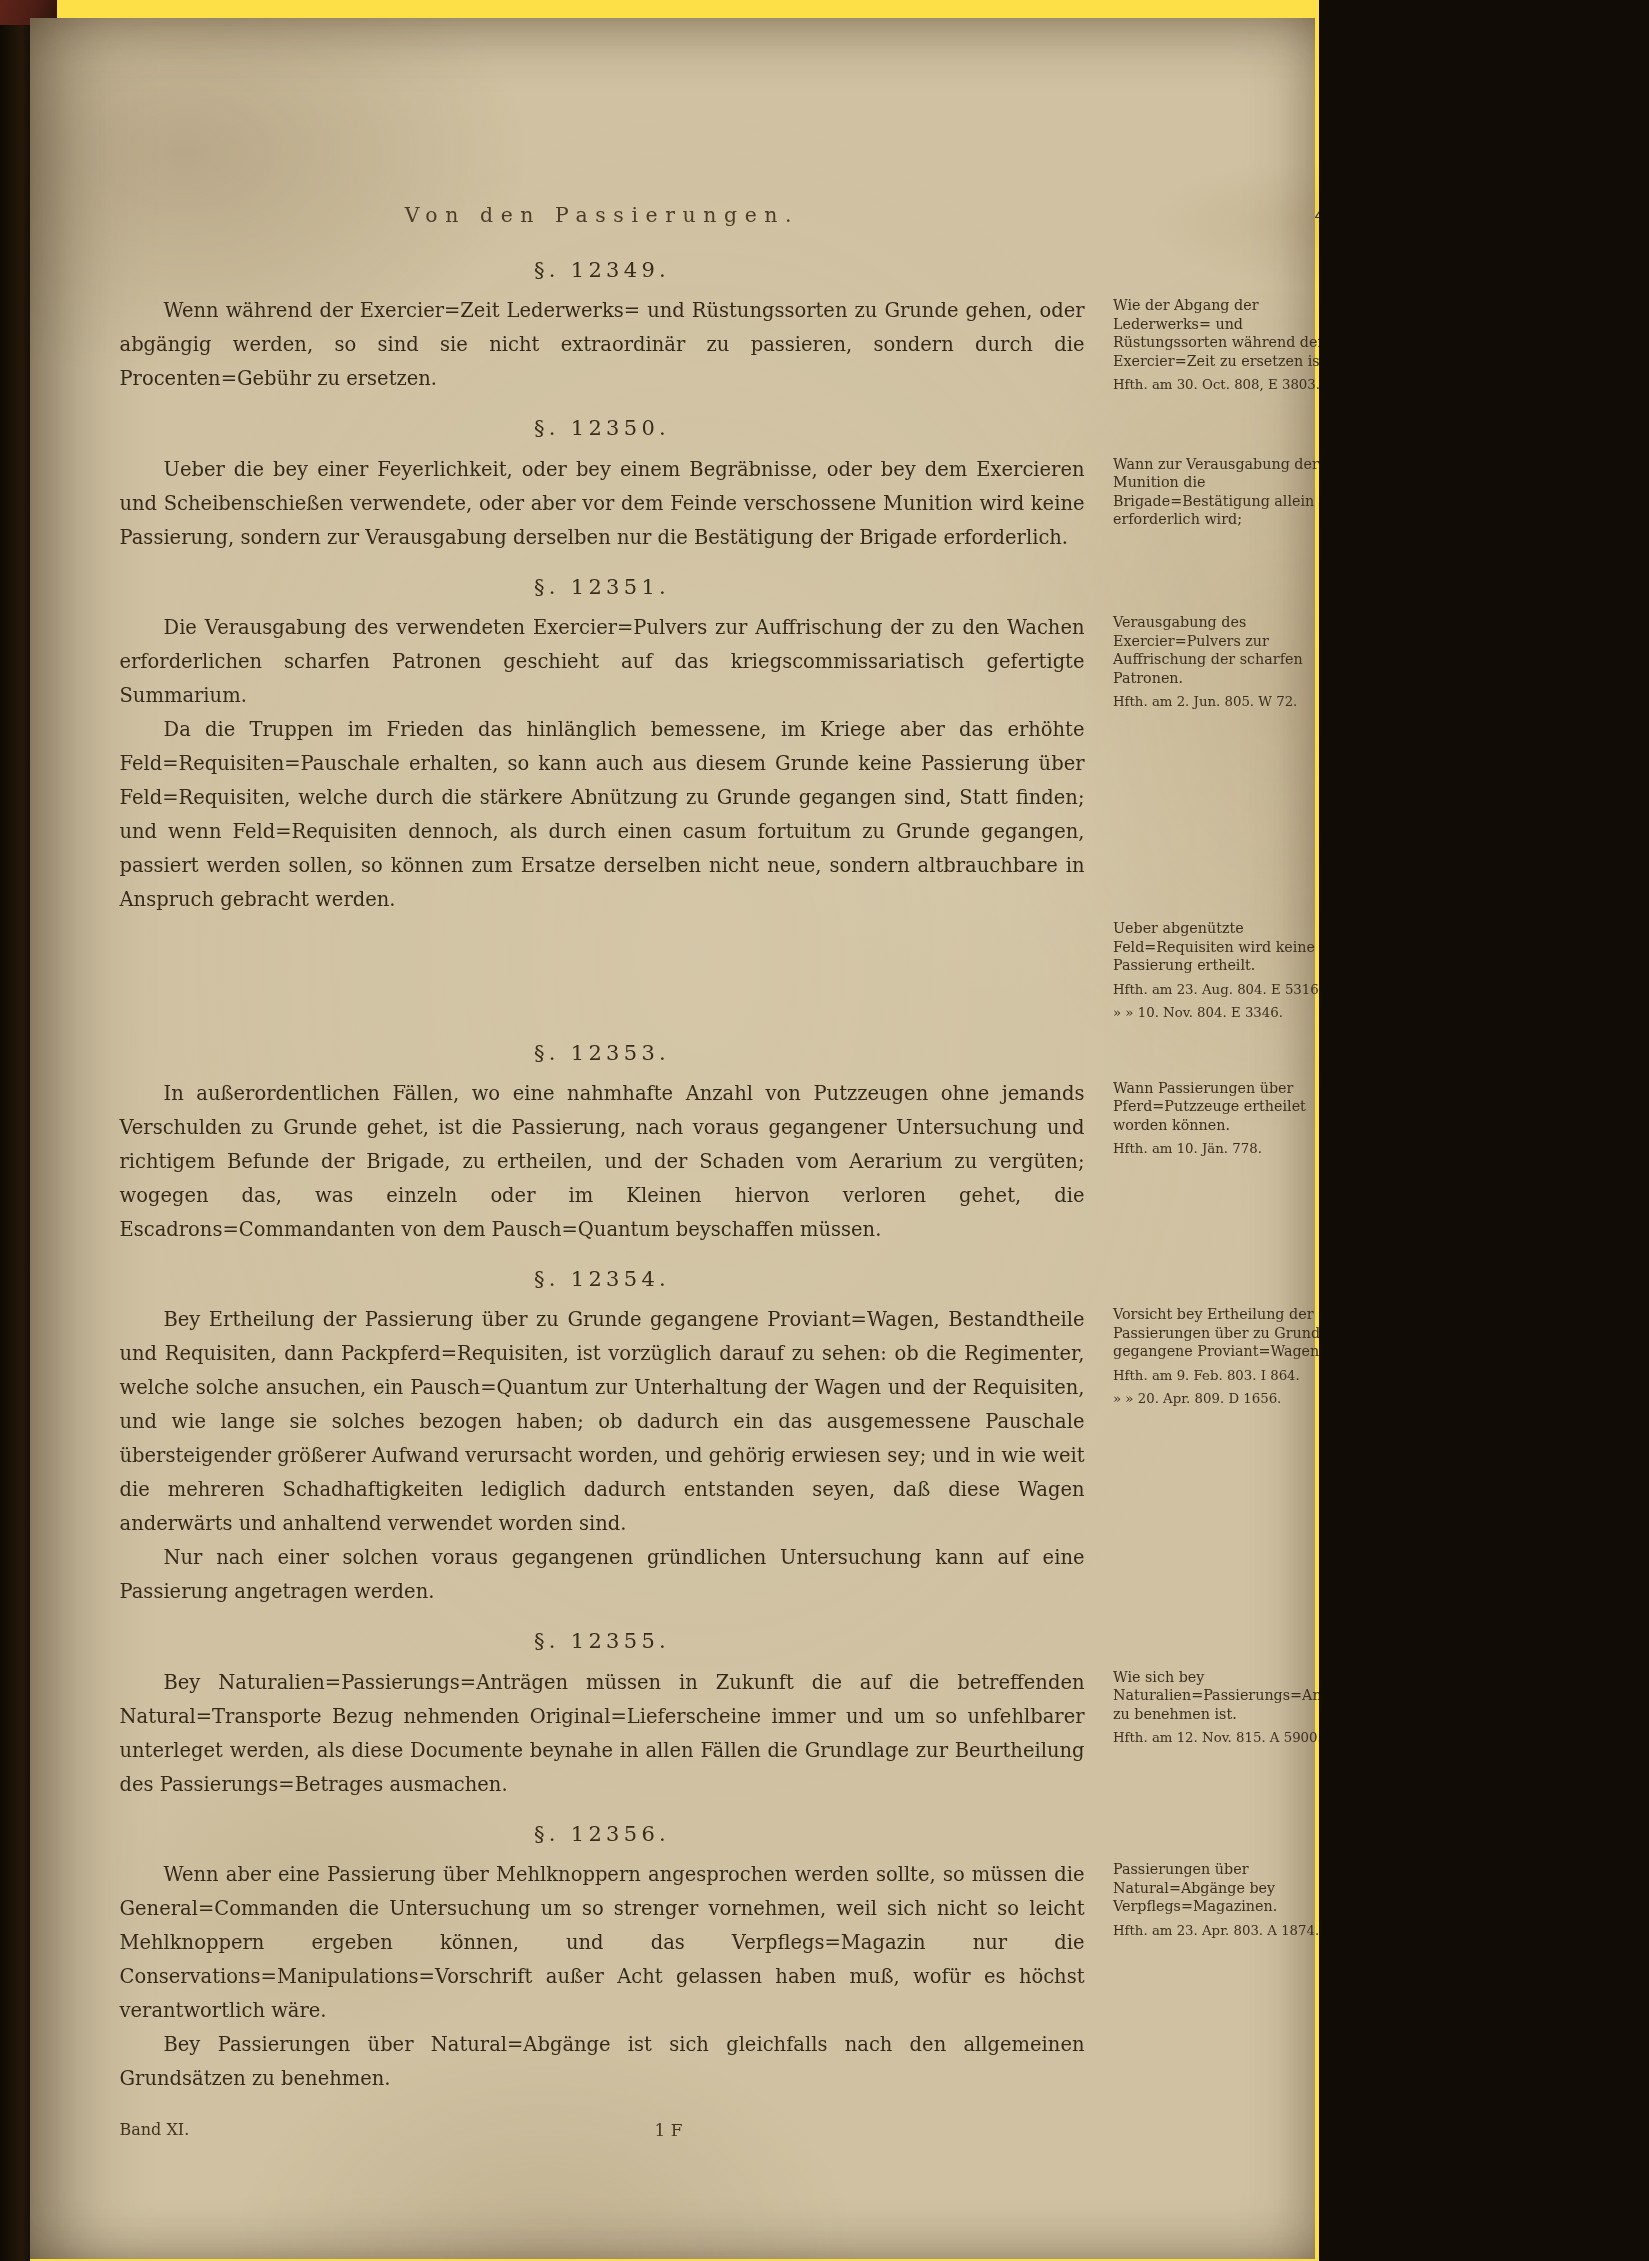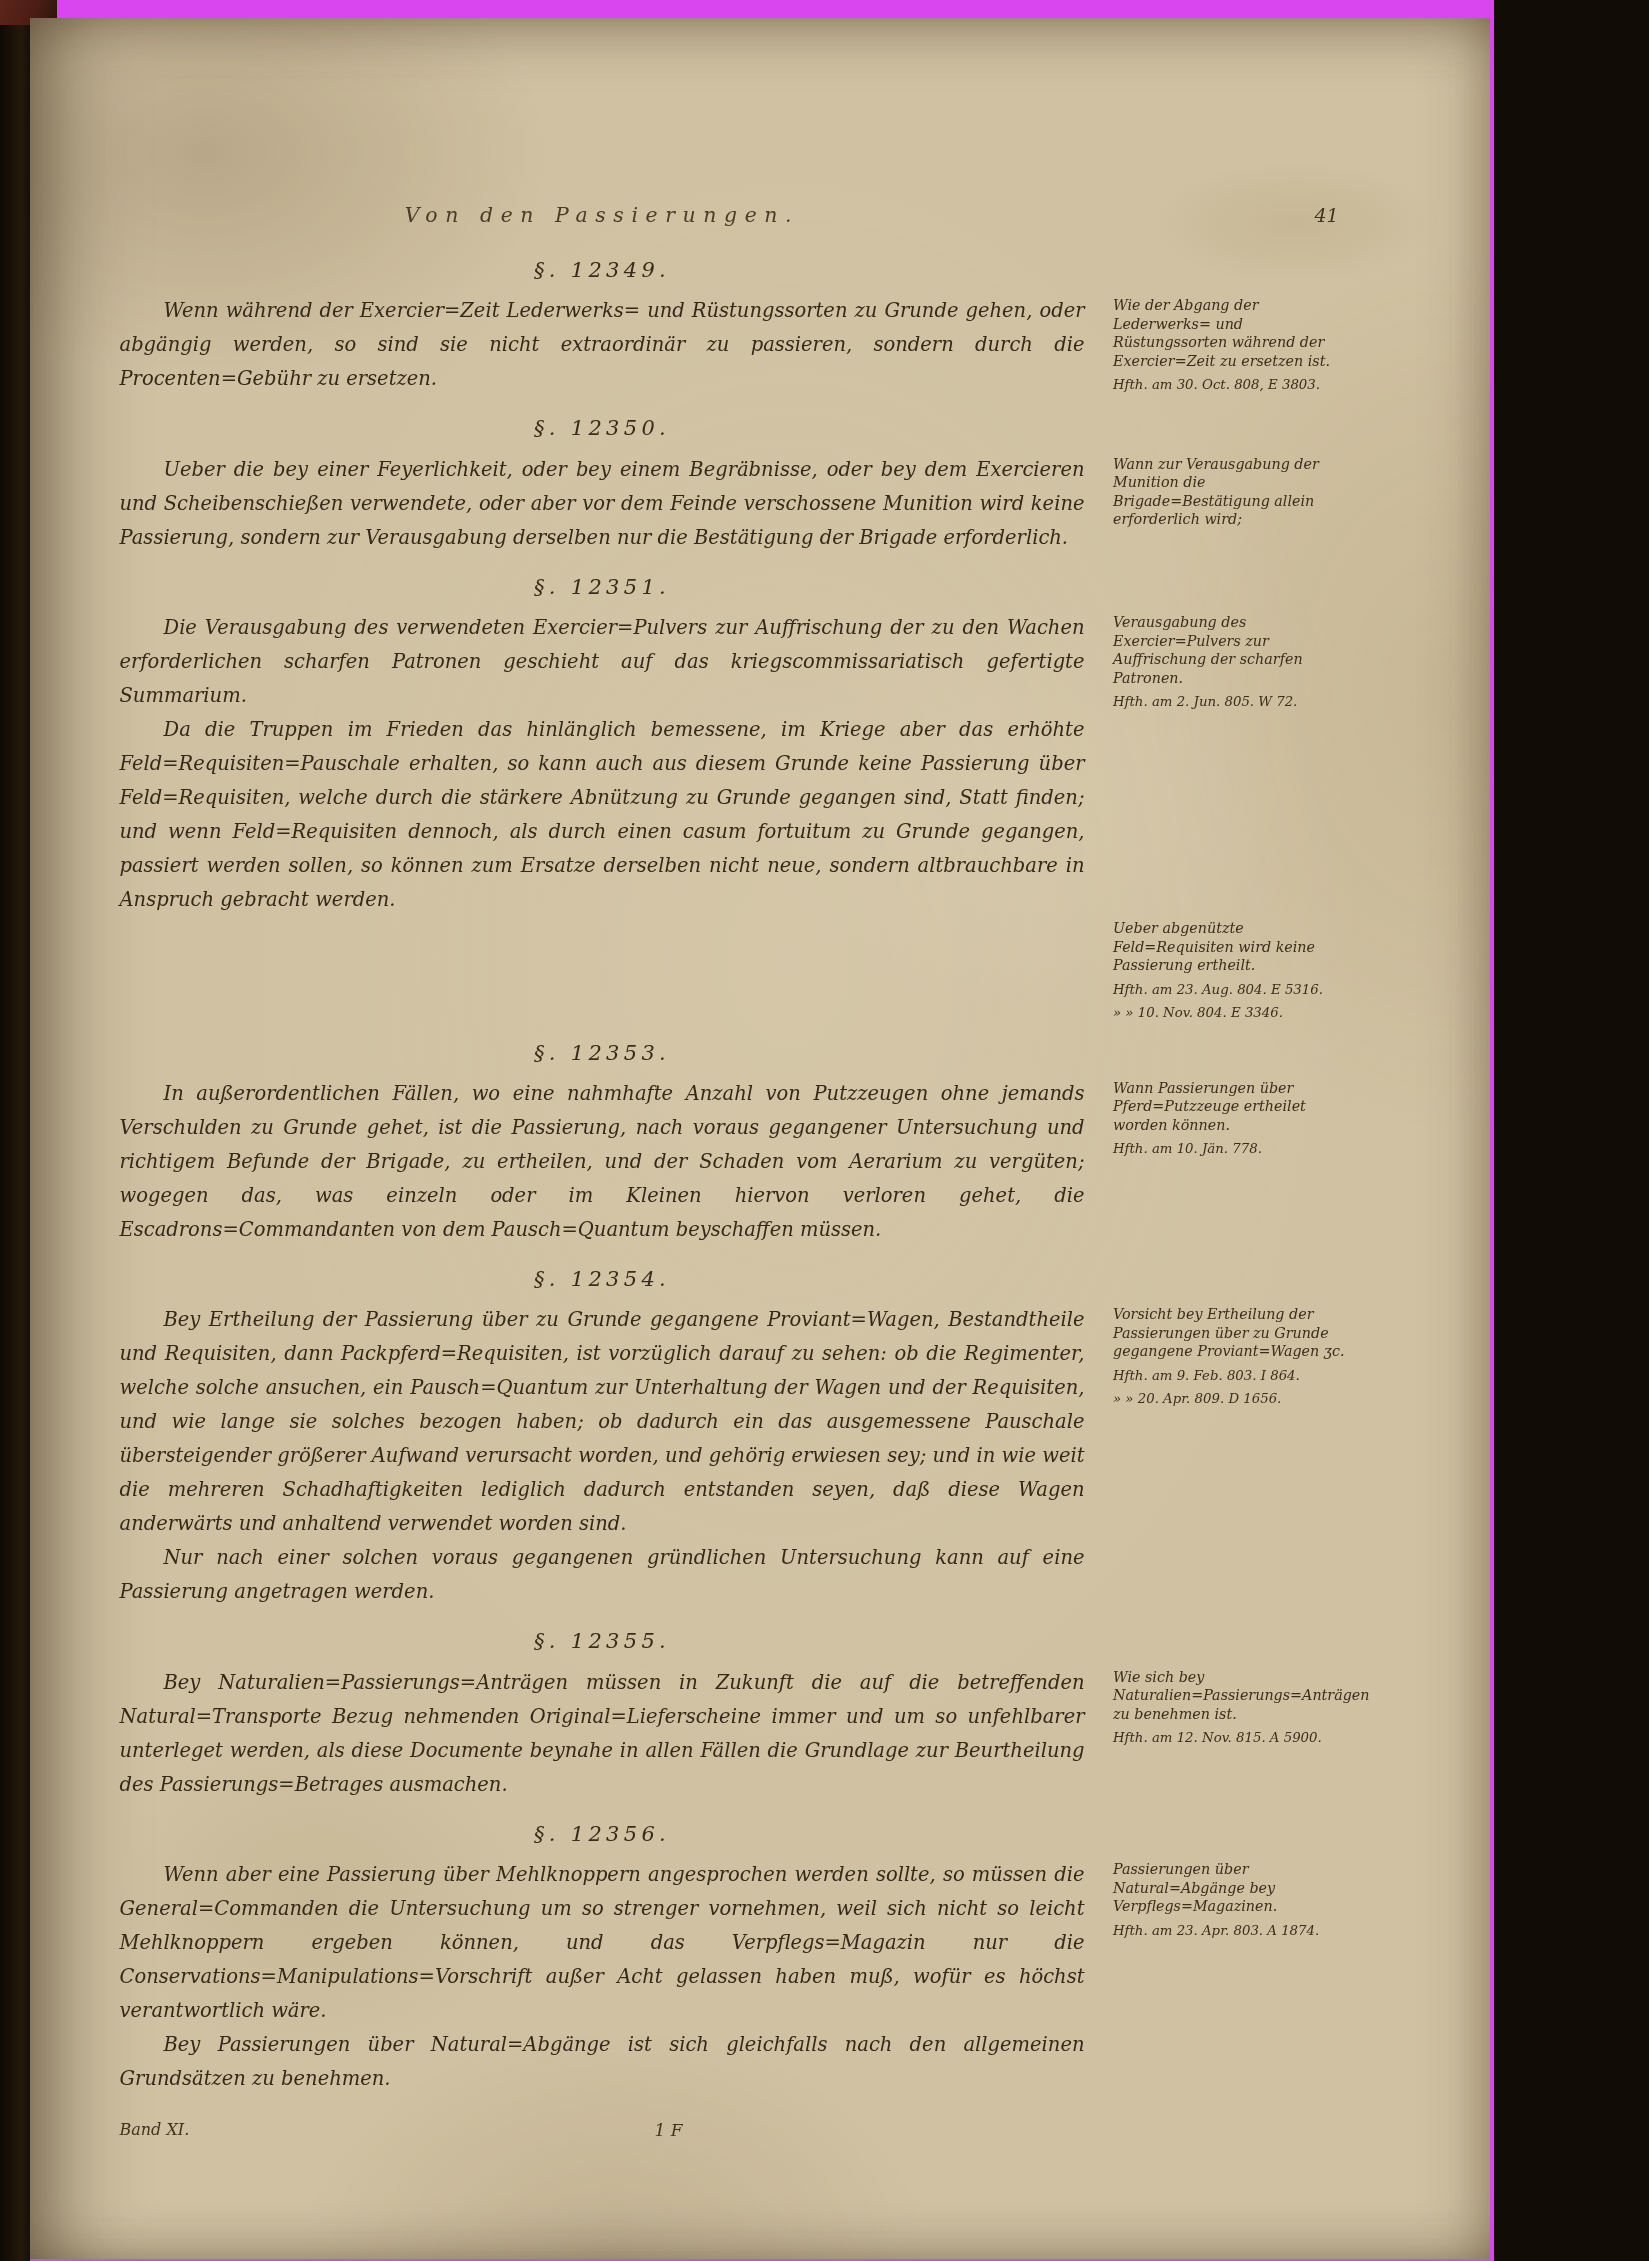--- a/index.html
+++ b/index.html
@@ -1,23 +1,22 @@
 <!DOCTYPE html>
 <html lang="de" style="font-size:7.6px"><head>
 <meta charset="utf-8">
 <style>
   html,body{margin:0;padding:0;background:#120c07;}
   .scan{
     position:relative;
-    width:1494px;height:2261px;
-    background:#d946ef;
+    width:1319px;height:2261px;
+    background:#fde047;
     overflow:hidden;
     font-family:"DejaVu Serif", serif;
     color:#35291a;
-    font-style:italic;
   }
   
   .spine-corner{position:absolute;left:0;top:0;width:57px;height:25px;background:linear-gradient(110deg,#5e241a 0%,#4a1d14 60%,#2a140c 100%);}
   .spine-edge{position:absolute;left:0;top:0;width:30px;height:100%;background:linear-gradient(to right,#0f0a06,#241809 70%,#17100a);}
   
   .paper{
     position:absolute;left:29.5px;top:18px;right:3.8px;bottom:1.9px;
     background:
       radial-gradient(571px 380px at 12% 6%, rgba(92,66,38,.20), transparent 60%),
       radial-gradient(476px 713px at 97% 30%, rgba(150,122,82,.14), transparent 62%),

